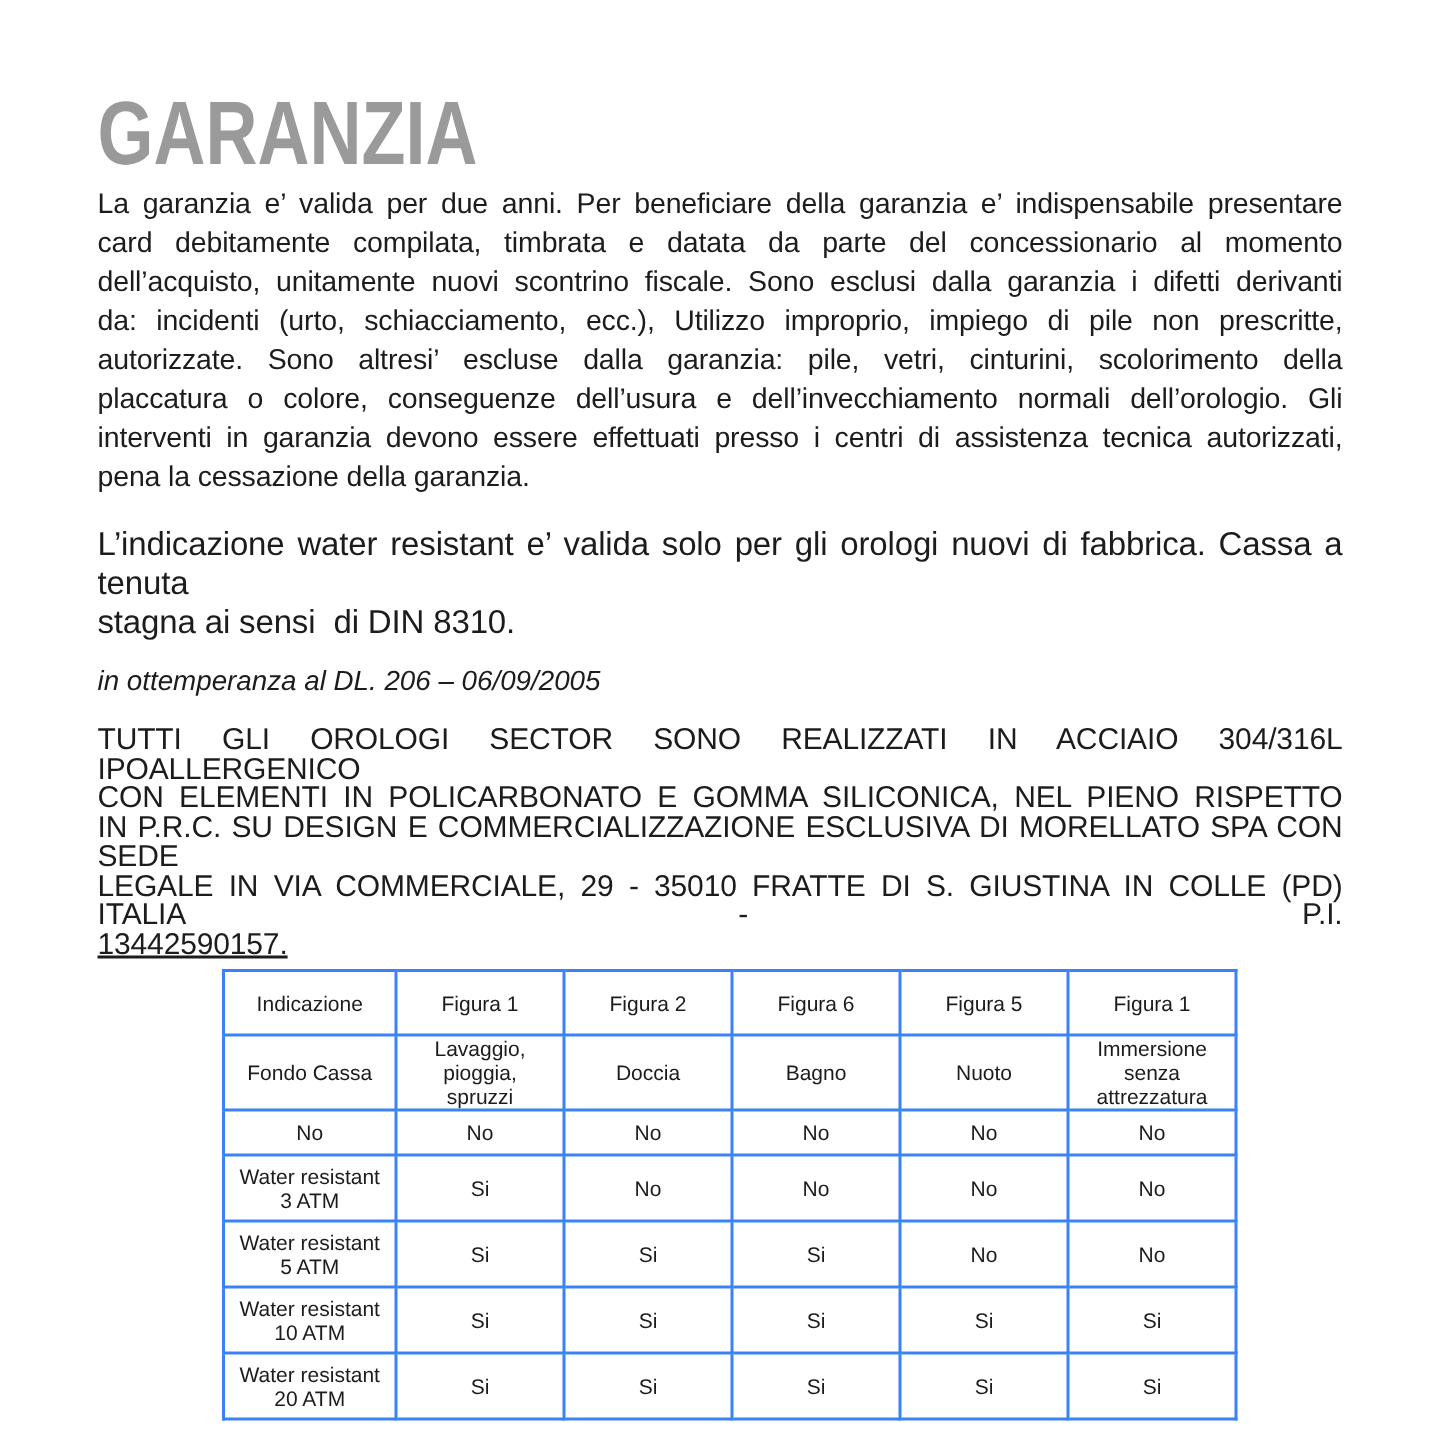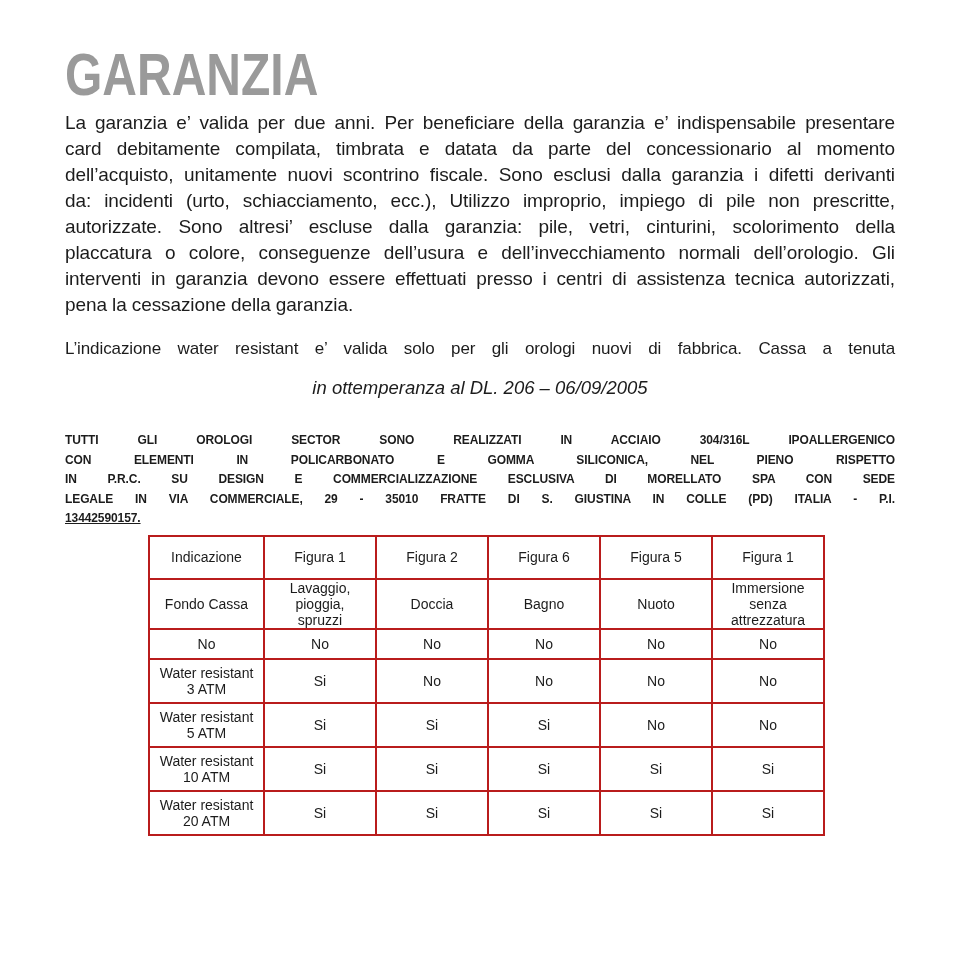--- a/index.html
+++ b/index.html
@@ -2,21 +2,21 @@
 <html><head>
 <meta charset="utf-8">
 <style>
   html, body { margin: 0; padding: 0; background: #ffffff; }
   .page {
     position: relative;
     width: 961px;
     height: 961px;
     background: #ffffff;
     box-sizing: border-box;
-    padding: 48px 66px 0 65px;
+    padding: 62px 66px 0 65px;
     font-family: "Liberation Sans", sans-serif;
     color: #1c1c1c;
     overflow: hidden;
   }
   .title {
     margin: 0 0 8px 0;
     font-size: 60px;
     font-weight: bold;
     line-height: 54px;
     color: #9a9a9a;
@@ -28,36 +28,36 @@
   .line {
     text-align: justify;
     text-align-last: justify;
   }
   .line.last {
     text-align-last: left;
     white-space: pre-wrap;
   }
   .line.underline { text-decoration: underline; }
   .para-main  { margin-top: 8px;  font-size: 19px;   line-height: 26px;   letter-spacing: -0.1px; }
-  .para-water { margin-top: 18px; font-size: 17px;   line-height: 26px;   letter-spacing: -0.1px; }
+  .para-water { margin-top: 18px; font-size: 22px;   line-height: 26px;   letter-spacing: -0.1px; }
   .compliance {
     margin-top: 13px;
     font-size: 18.5px;
     line-height: 26px;
     font-style: italic;
-    text-align: center;
+    text-align: left;
   }
-  .para-legal { margin-top: 30px; font-size: 12px; line-height: 19.5px; letter-spacing: -0.1px; font-weight: bold; }
+  .para-legal { margin-top: 17px; font-size: 20px; line-height: 19.5px; letter-spacing: -0.1px; }
   .wtable {
     border-collapse: collapse;
     table-layout: fixed;
     margin: 6px 0 0 83px;
   }
   .wtable td {
-    border: 2px solid #b91c1c;
+    border: 2px solid #3b82f6;
     text-align: center;
     vertical-align: middle;
     font-size: 14px;
     line-height: 16px;
     white-space: pre-line;
     padding: 0 1px;
     overflow: hidden;
   }
   tr.rh1  td { height: 41px; }
   tr.rh2  td { height: 44px; }
@@ -76,20 +76,21 @@
       <div class="line">dell’acquisto, unitamente nuovi scontrino fiscale. Sono esclusi dalla garanzia i difetti derivanti</div>
       <div class="line">da: incidenti (urto, schiacciamento, ecc.), Utilizzo improprio, impiego di pile non prescritte,</div>
       <div class="line">autorizzate. Sono altresi’ escluse dalla garanzia: pile, vetri, cinturini, scolorimento della</div>
       <div class="line">placcatura o colore, conseguenze dell’usura e dell’invecchiamento normali dell’orologio. Gli</div>
       <div class="line">interventi in garanzia devono essere effettuati presso i centri di assistenza tecnica autorizzati,</div>
       <div class="line last">pena la cessazione della garanzia.</div>
     </div>
 
   <div class="para para-water">
       <div class="line">L’indicazione water resistant e’ valida solo per gli orologi nuovi di fabbrica. Cassa a tenuta</div>
+      <div class="line last">stagna ai sensi  di DIN 8310.</div>
     </div>
 
   <div class="compliance">in ottemperanza al DL. 206 – 06/09/2005</div>
 
   <div class="para para-legal">
       <div class="line">TUTTI GLI OROLOGI SECTOR SONO REALIZZATI IN ACCIAIO 304/316L IPOALLERGENICO</div>
       <div class="line">CON ELEMENTI IN POLICARBONATO E GOMMA SILICONICA, NEL PIENO RISPETTO</div>
       <div class="line">IN P.R.C. SU DESIGN E COMMERCIALIZZAZIONE ESCLUSIVA DI MORELLATO SPA CON SEDE</div>
       <div class="line">LEGALE IN VIA COMMERCIALE, 29 - 35010 FRATTE DI S. GIUSTINA IN COLLE (PD) ITALIA - P.I.</div>
       <div class="line last underline">13442590157.</div>

